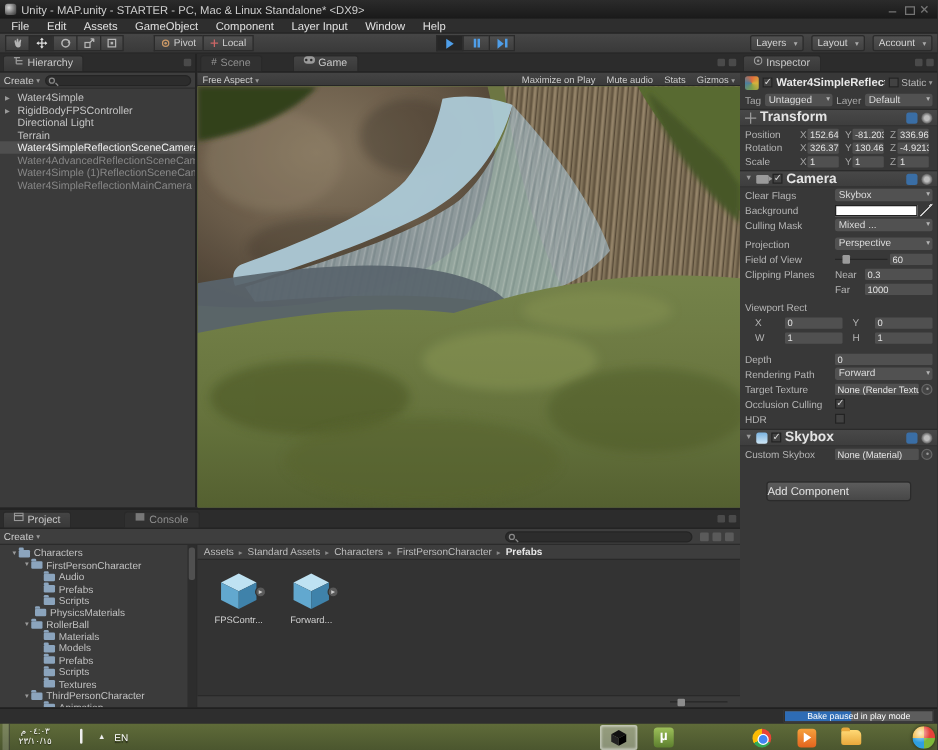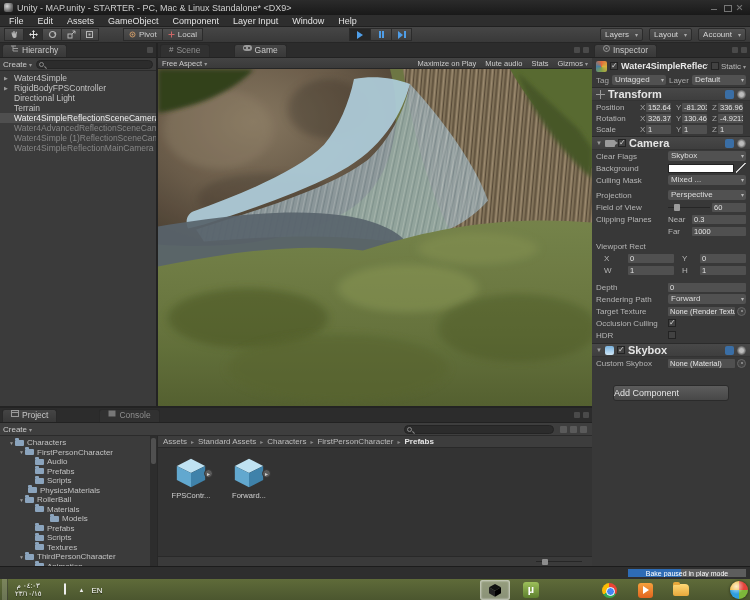--- a/index.html
+++ b/index.html
@@ -476,21 +476,21 @@
             </div>
           <div class="trow" style="padding-left:18px">
               <span class="arr">▼</span>
               <span class="folder"></span>
               <span>RollerBall</span>
             </div>
           <div class="trow" style="padding-left:35px">
               <span class="folder"></span>
               <span>Materials</span>
             </div>
-          <div class="trow" style="padding-left:50px">
+          <div class="trow" style="padding-left:35px">
               <span class="folder"></span>
               <span>Models</span>
             </div>
           <div class="trow" style="padding-left:35px">
               <span class="folder"></span>
               <span>Prefabs</span>
             </div>
           <div class="trow" style="padding-left:35px">
               <span class="folder"></span>
               <span>Scripts</span>

